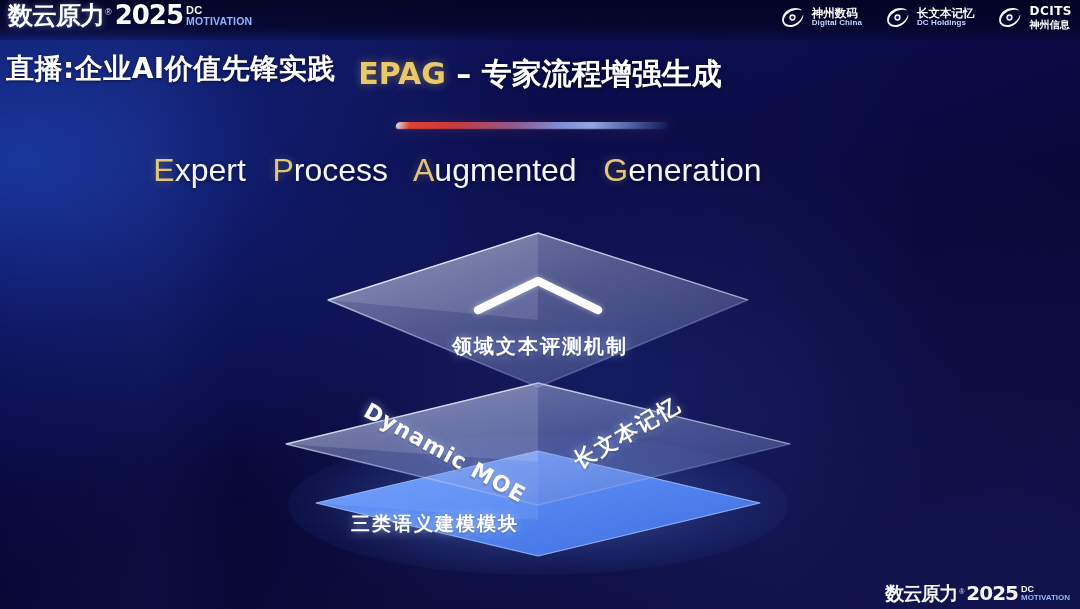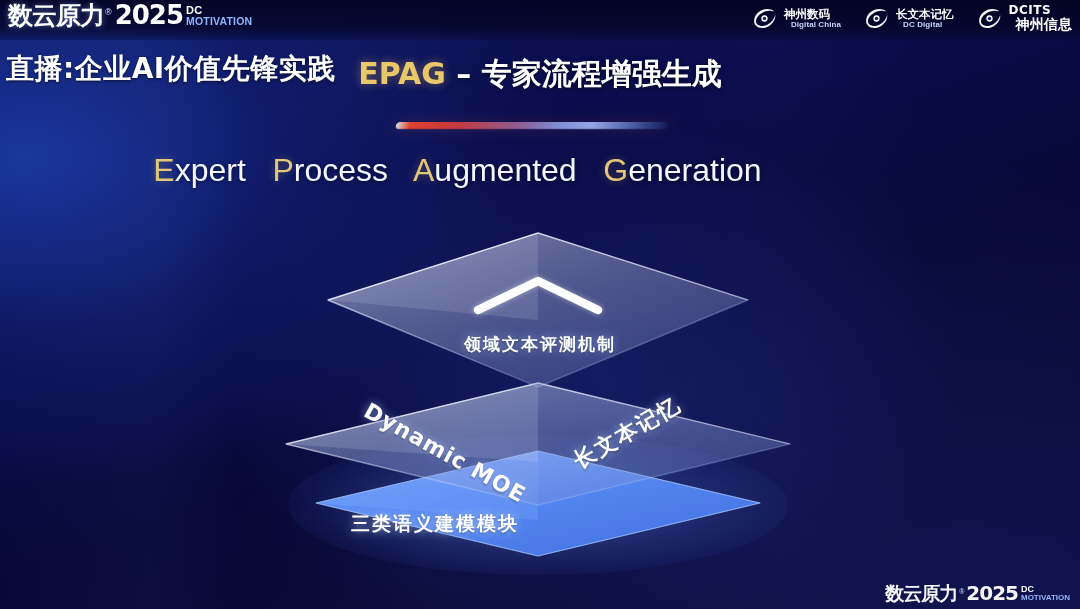--- a/index.html
+++ b/index.html
@@ -82,23 +82,23 @@
     display:flex; align-items:center; gap:22px;
     z-index:8;
   }
   .corp {
     display:flex; align-items:center; gap:6px;
   }
   .corp .mark { width:27px; height:27px; flex:0 0 27px; }
   .corp .names { display:flex; flex-direction:column; line-height:1.12; }
   .corp .n1 { font-size:11.5px; font-weight:bold; color:#ffffff; white-space:nowrap;
               font-family:"DejaVu Sans","Liberation Sans",sans-serif; }
-  .corp .n2 { font-size:8px; font-weight:bold; color:#c9d6ff; white-space:nowrap; letter-spacing:.1px;margin-left:7px; }
+  .corp .n2 { font-size:8px; font-weight:bold; color:#c9d6ff; white-space:nowrap; letter-spacing:.1px; }
   .corp.dcits .n1 { font-size:12px; letter-spacing:.5px; }
-  .corp.dcits .n2 { font-size:14px; color:#ffffff; }
+  .corp.dcits .n2 { font-size:10px; color:#ffffff; }
 
   
   .epag-head {
     position:absolute; left:0; top:54px; width:1080px;
     text-align:center; z-index:7;
     font-size:30px; font-weight:bold; white-space:nowrap;
     font-family:"DejaVu Sans","Liberation Sans",sans-serif;
   }
   .epag-head .gold {
     color:#e8c86a;
@@ -144,21 +144,21 @@
 
   
   .lbl {
     position:absolute; z-index:6;
     color:#ffffff; white-space:nowrap;
     font-family:"DejaVu Sans","Liberation Sans",sans-serif;
     font-weight:bold;
   }
   #lbl-top {
     left:0; top:333px; width:1080px; text-align:center;
-    font-size:17px; letter-spacing:2px;
+    font-size:20px; letter-spacing:2px;
     text-shadow:0 0 10px rgba(150,180,255,.75), 0 1px 3px rgba(0,0,0,.5);
   }
   #lbl-bottom {
     left:0; top:511px; width:870px; text-align:center;
     font-size:19px; letter-spacing:2px;
     text-shadow:0 0 10px rgba(190,215,255,.85), 0 1px 3px rgba(0,20,80,.55);
   }
   #lbl-moe {
     left:372px; top:398px;
     font-size:22px; letter-spacing:1px;
@@ -227,21 +227,21 @@
       <span class="mark">
         <svg viewBox="0 0 48 48" width="27" height="27" aria-hidden="true">
           <path d="M41 11c-7-6-20-5-28 2C5 20 3 31 9 37c6 6 18 5 26-2 6-5 9-12 8-17
                    -2 7-7 13-14 17-8 4-16 3-19-2-3-5 0-13 8-18 6-4 14-6 20-4z" fill="#ffffff" opacity="0.96"></path>
           <ellipse cx="24" cy="24" rx="5.6" ry="5.6" fill="#ffffff"></ellipse>
           <ellipse cx="24" cy="24" rx="3.1" ry="3.1" fill="#1b2a6b"></ellipse>
         </svg>
       </span>
       <span class="names">
         <span class="n1">长文本记忆</span>
-        <span class="n2">DC Digital</span>
+        <span class="n2">DC Holdings</span>
       </span>
     </div>
 
     <div class="corp dcits">
       <span class="mark">
         <svg viewBox="0 0 48 48" width="27" height="27" aria-hidden="true">
           <path d="M41 11c-7-6-20-5-28 2C5 20 3 31 9 37c6 6 18 5 26-2 6-5 9-12 8-17
                    -2 7-7 13-14 17-8 4-16 3-19-2-3-5 0-13 8-18 6-4 14-6 20-4z" fill="#ffffff" opacity="0.96"></path>
           <ellipse cx="24" cy="24" rx="5.6" ry="5.6" fill="#ffffff"></ellipse>
           <ellipse cx="24" cy="24" rx="3.1" ry="3.1" fill="#1b2a6b"></ellipse>

